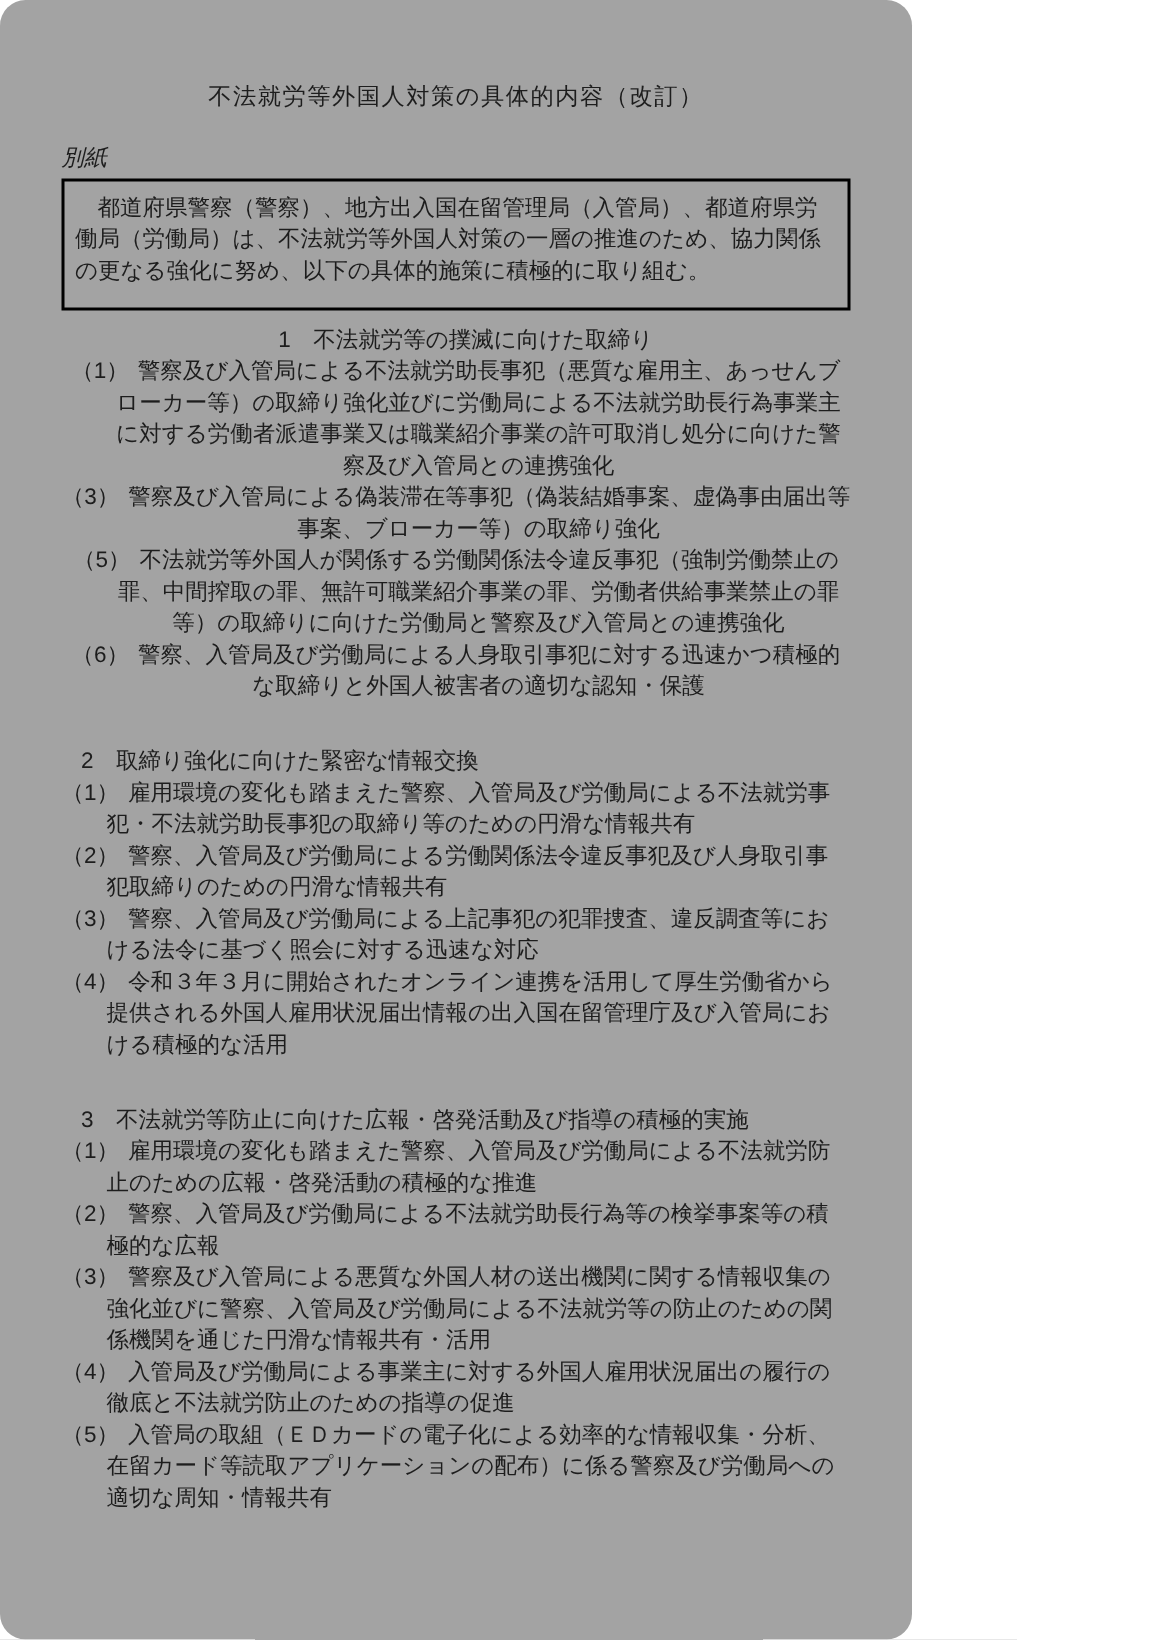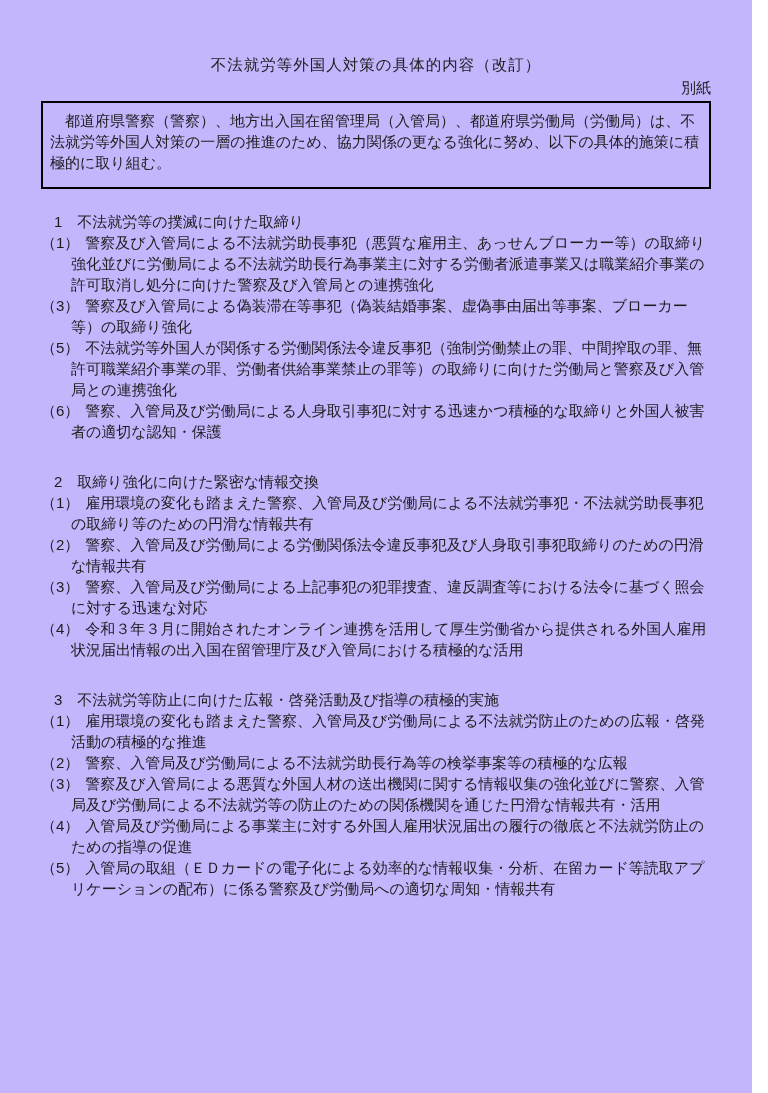--- a/index.html
+++ b/index.html
@@ -1,47 +1,49 @@
 <!DOCTYPE html>
 <html lang="ja"><head>
 <meta charset="utf-8">
 <style>
   html, body { margin: 0; padding: 0; background: #ffffff; }
   .page {
-    width: 752px;
+    width: 608px;
     height: 1093px;
-    background: #c4b5fd;
+    background: #a3a3a3;
     font-family: "Liberation Sans", sans-serif;
     color: #1d1d1d;
     box-sizing: border-box;
     padding: 55px 41px 0 41px;
     overflow: hidden;
+    border-radius: 17px;
   }
   .title {
     text-align: center;
     font-size: 15.5px;
     line-height: 20px;
     letter-spacing: 1px;
   }
   .annotation {
-    text-align: right;
+    text-align: left;
     font-size: 15px;
     line-height: 20px;
-    margin-top: 3px;
+    margin-top: 21px;
+    font-style: italic;
   }
   .preamble-box {
     border: 2px solid #000000;
     margin-top: 3px;
     padding: 7px 8px 14px 7px;
     font-size: 15px;
     line-height: 21px;
   }
   .sections { }
   .section { margin-top: 29px; }
-  .section.first { margin-top: 22px; }
+  .section.first { margin-top: 9px; text-align: center; }
   .section-heading {
     font-size: 15px;
     line-height: 21px;
     padding-left: 13px;
   }
   .sec-num { margin-right: 15px; }
   .item {
     font-size: 15px;
     line-height: 21px;
     padding-left: 30px;

